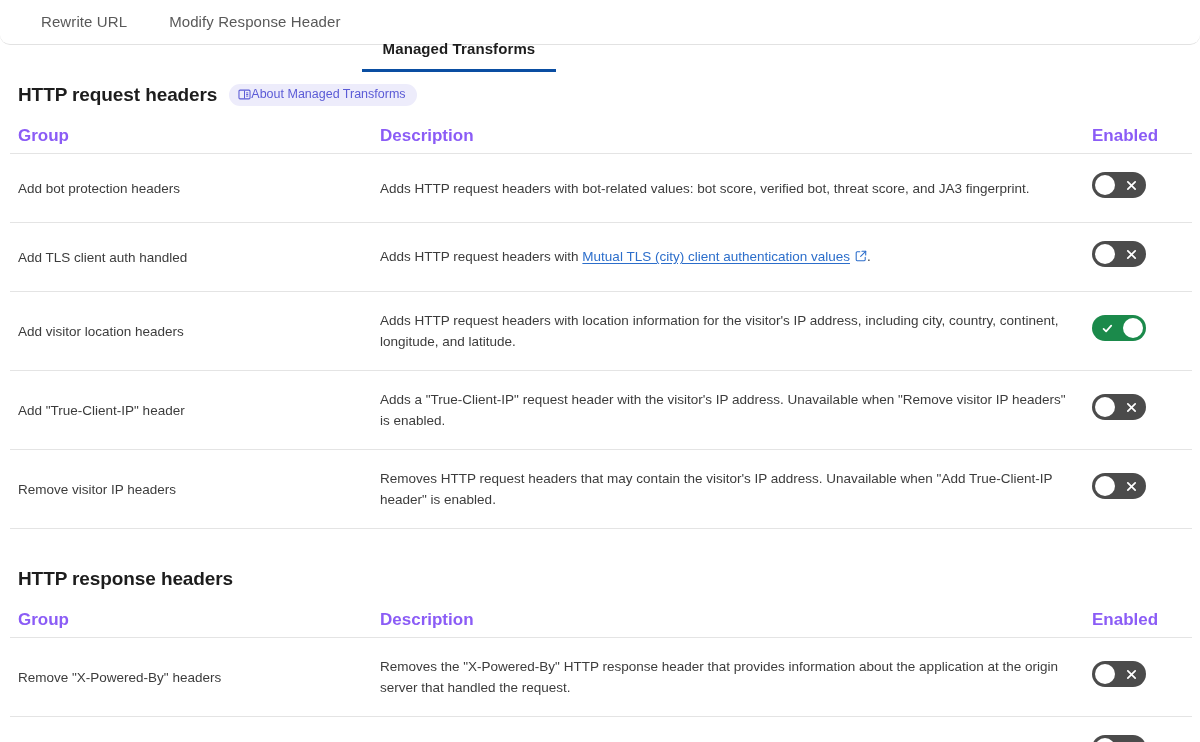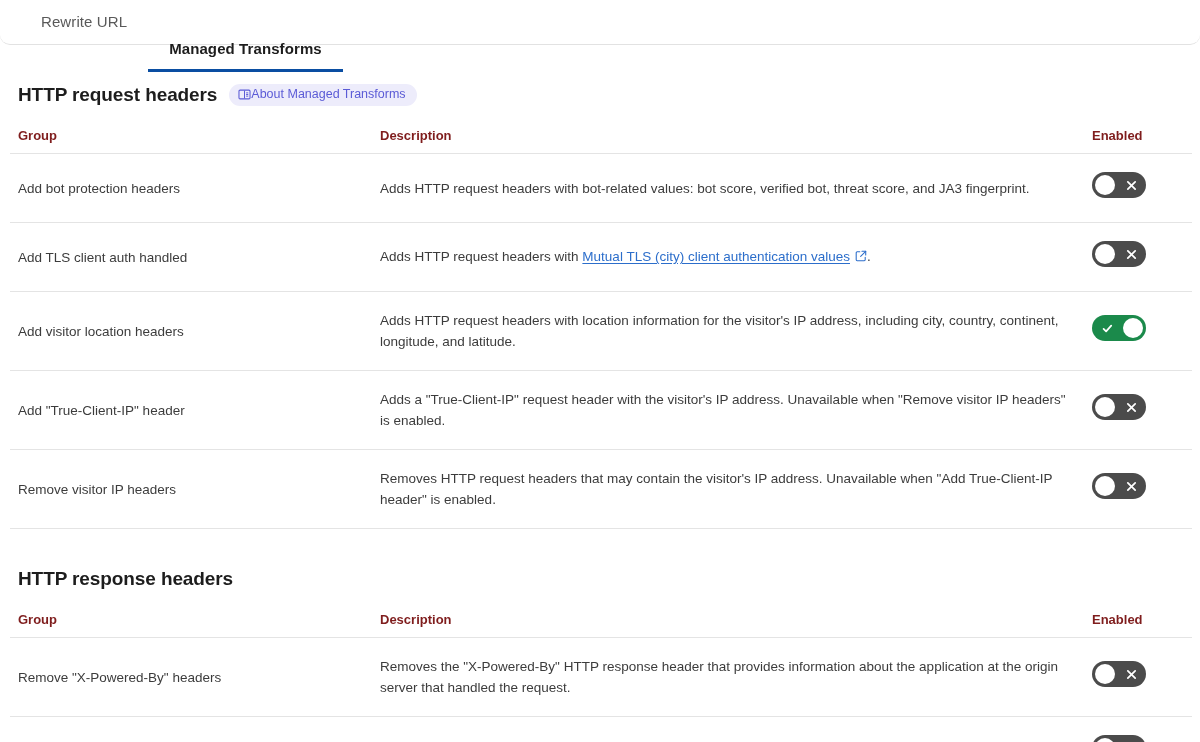--- a/index.html
+++ b/index.html
@@ -86,23 +86,23 @@
   .about-badge svg { display: block; }
 
   
   table.mt {
     width: 1182px;
     border-collapse: collapse;
     table-layout: fixed;
   }
   table.mt th {
     text-align: left;
-    font-size: 13px;
+    font-size: 17px;
     font-weight: 700;
-    color: #7f1d1d;
+    color: #8b5cf6;
     padding: 6px 8px 9px 8px;
     border-bottom: 1px solid #e4e4e4;
     vertical-align: bottom;
     line-height: 17px;
   }
   table.mt td {
     font-size: 13.5px;
     color: #3c3c3c;
     padding: 18px 8px 18px 8px;
     border-bottom: 1px solid #e4e4e4;
@@ -163,20 +163,21 @@
   .toggle.on .mark { right: auto; left: 2px; }
 
   .spacer-lg { height: 38px; }
   .spacer-sm { height: 14px; }
 </style>
 </head>
 <body>
 
 <div class="tabbar">
   <div class="tab">Rewrite URL</div>
+  <div class="tab">Modify Response Header</div>
   <div class="tab active">Managed Transforms</div>
 </div>
 
 <div class="spacer-lg"></div>
 
 <div class="section">
 
   <div class="section-head">
     <span class="section-title">HTTP request headers</span>
     <span class="about-badge">

